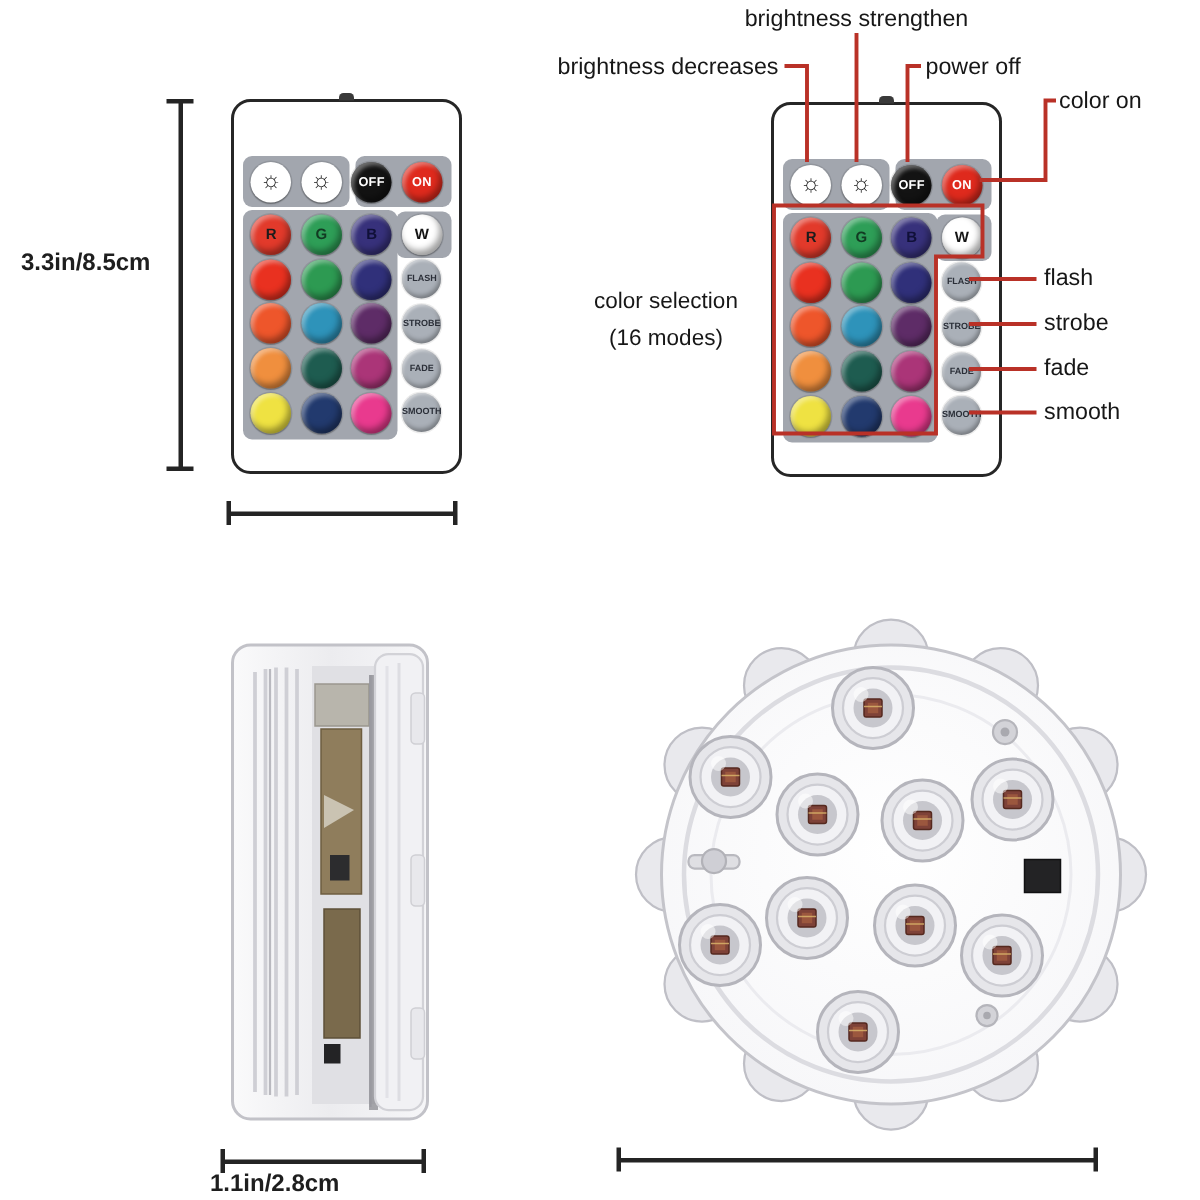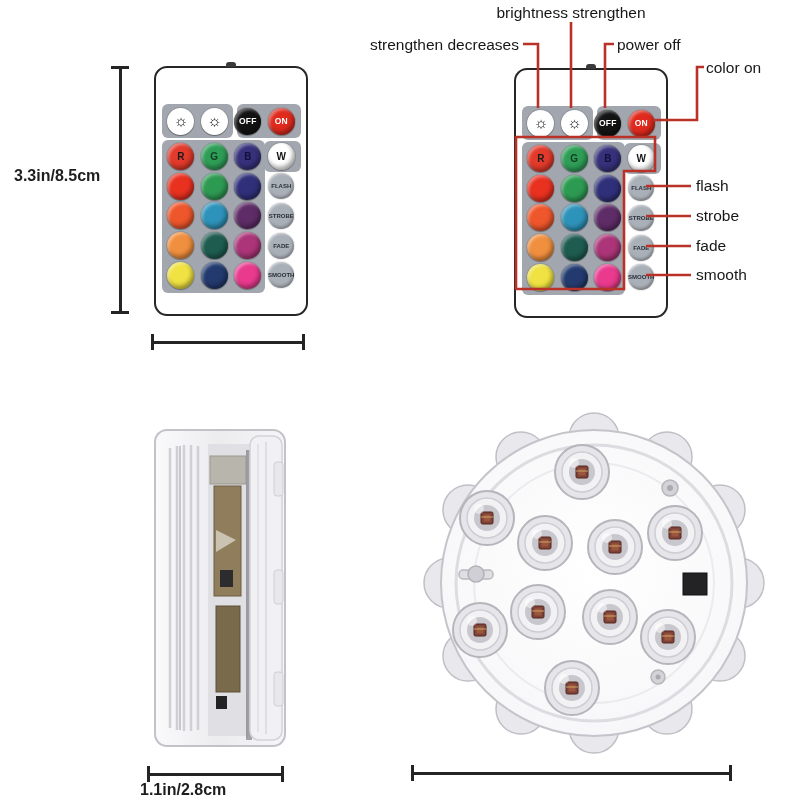--- a/index.html
+++ b/index.html
@@ -169,28 +169,32 @@
     <path class="redline" d="M571 22 V108" fill="none" stroke-width="2.6" stroke="#b93127"></path>
     <path class="redline" d="M614 44 H605 V108" fill="none" stroke-width="2.6" stroke="#b93127"></path>
     <path class="redline" d="M704 67 H697 V120 H653" fill="none" stroke-width="2.6" stroke="#b93127"></path>
     <path class="redline" d="M646 186 H691" fill="none" stroke-width="2.6" stroke="#b93127"></path>
     <path class="redline" d="M646 216 H691" fill="none" stroke-width="2.6" stroke="#b93127"></path>
     <path class="redline" d="M646 246 H691" fill="none" stroke-width="2.6" stroke="#b93127"></path>
     <path class="redline" d="M646 275 H691" fill="none" stroke-width="2.6" stroke="#b93127"></path>
     <path class="redline" d="M516 137 H655 V171 H624 V289 H516 Z" fill="none" stroke-width="2.6" stroke="#b93127"></path>
   </svg>
 
-  <div class="lbl" id="lbl-bdec">strengthen decreases</div>
+  <div class="lbl" id="lbl-bdec">brightness decreases</div>
   <div class="lbl" id="lbl-bstr">brightness strengthen</div>
   <div class="lbl" id="lbl-poff">power off</div>
   <div class="lbl" id="lbl-pon">color on</div>
   <div class="lbl" id="lbl-flash">flash</div>
   <div class="lbl" id="lbl-strobe">strobe</div>
   <div class="lbl" id="lbl-fade">fade</div>
   <div class="lbl" id="lbl-smooth">smooth</div>
+  <div class="lbl" id="lbl-colorsel">
+    <div>color selection</div>
+    <div>(16 modes)</div>
+  </div>
 
   <svg id="side-view" width="140" height="335" viewBox="0 0 140 335">
     <defs>
       <linearGradient id="sg" x1="0" y1="0" x2="1" y2="0">
         <stop offset="0" stop-color="#fafafb"></stop>
           <stop offset="0.5" stop-color="#ececef"></stop>
           <stop offset="1" stop-color="#f6f6f8"></stop>
       </linearGradient>
     </defs>
     <rect x="5" y="10" width="130" height="316" rx="12" fill="url(#sg)" stroke="#c2c2c8" stroke-width="2"></rect>

